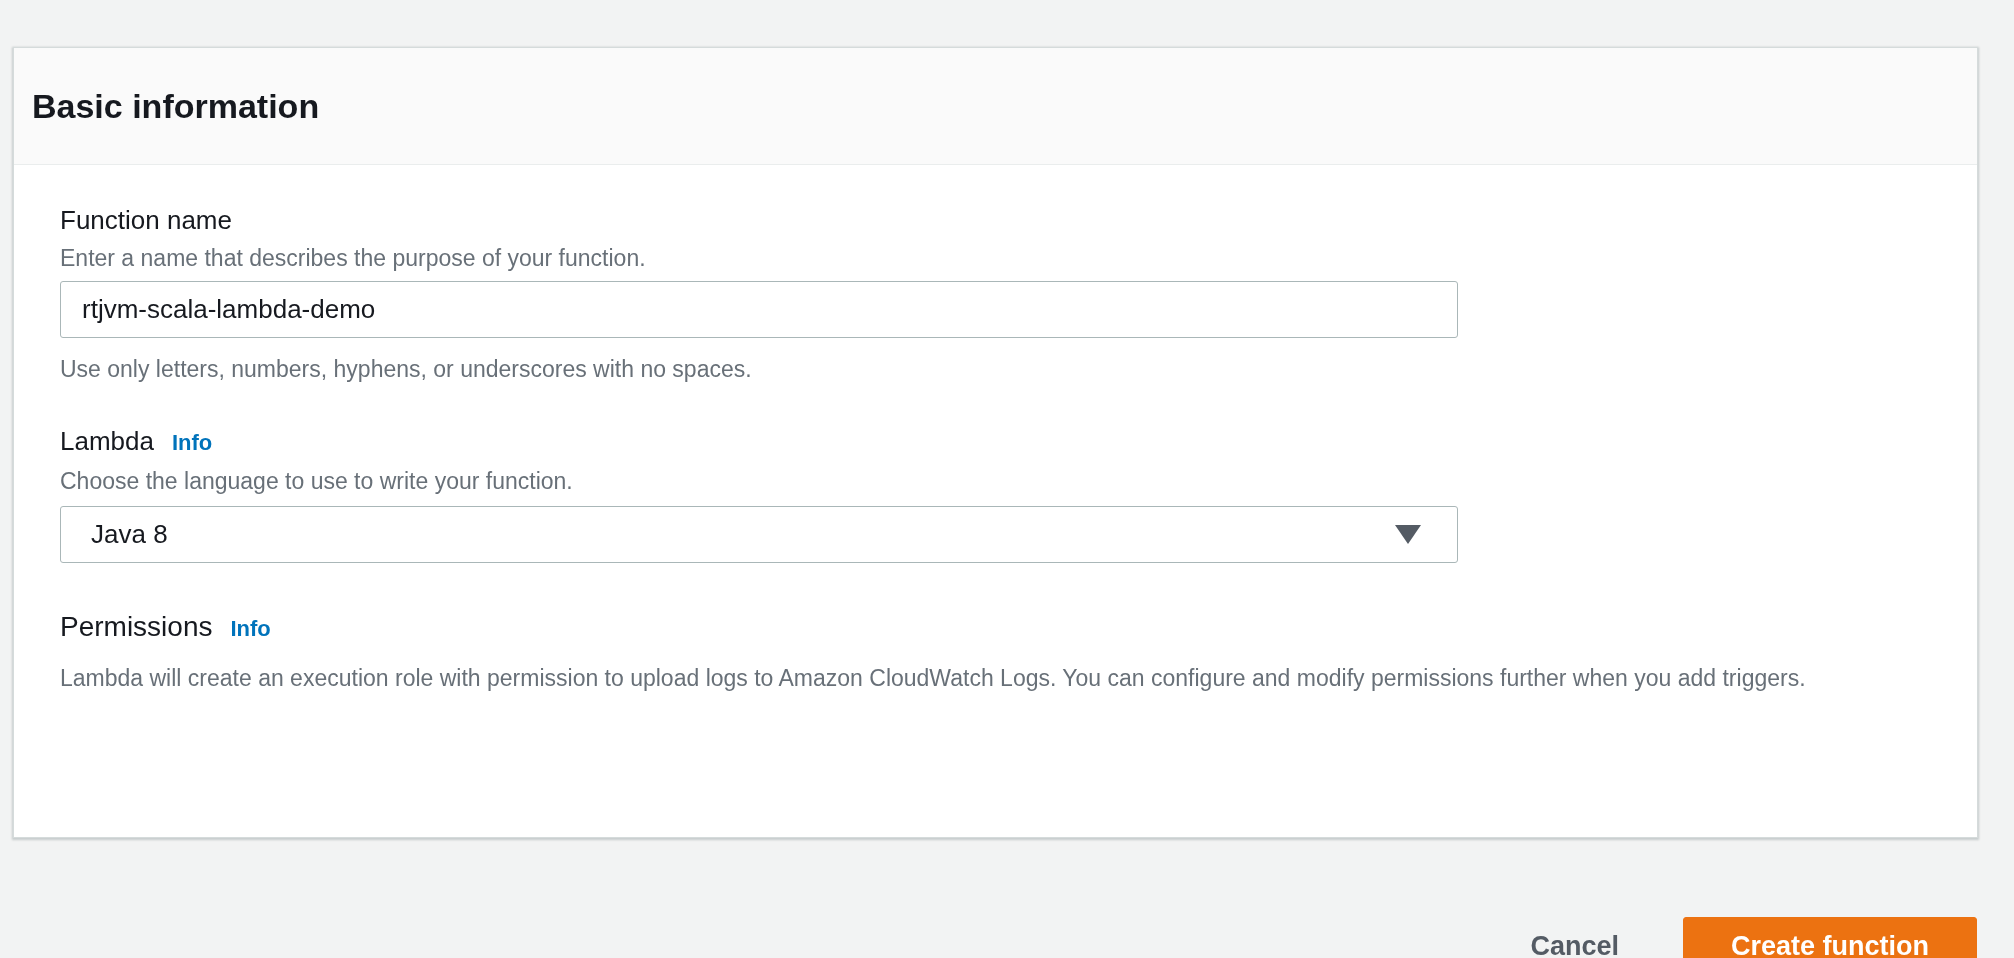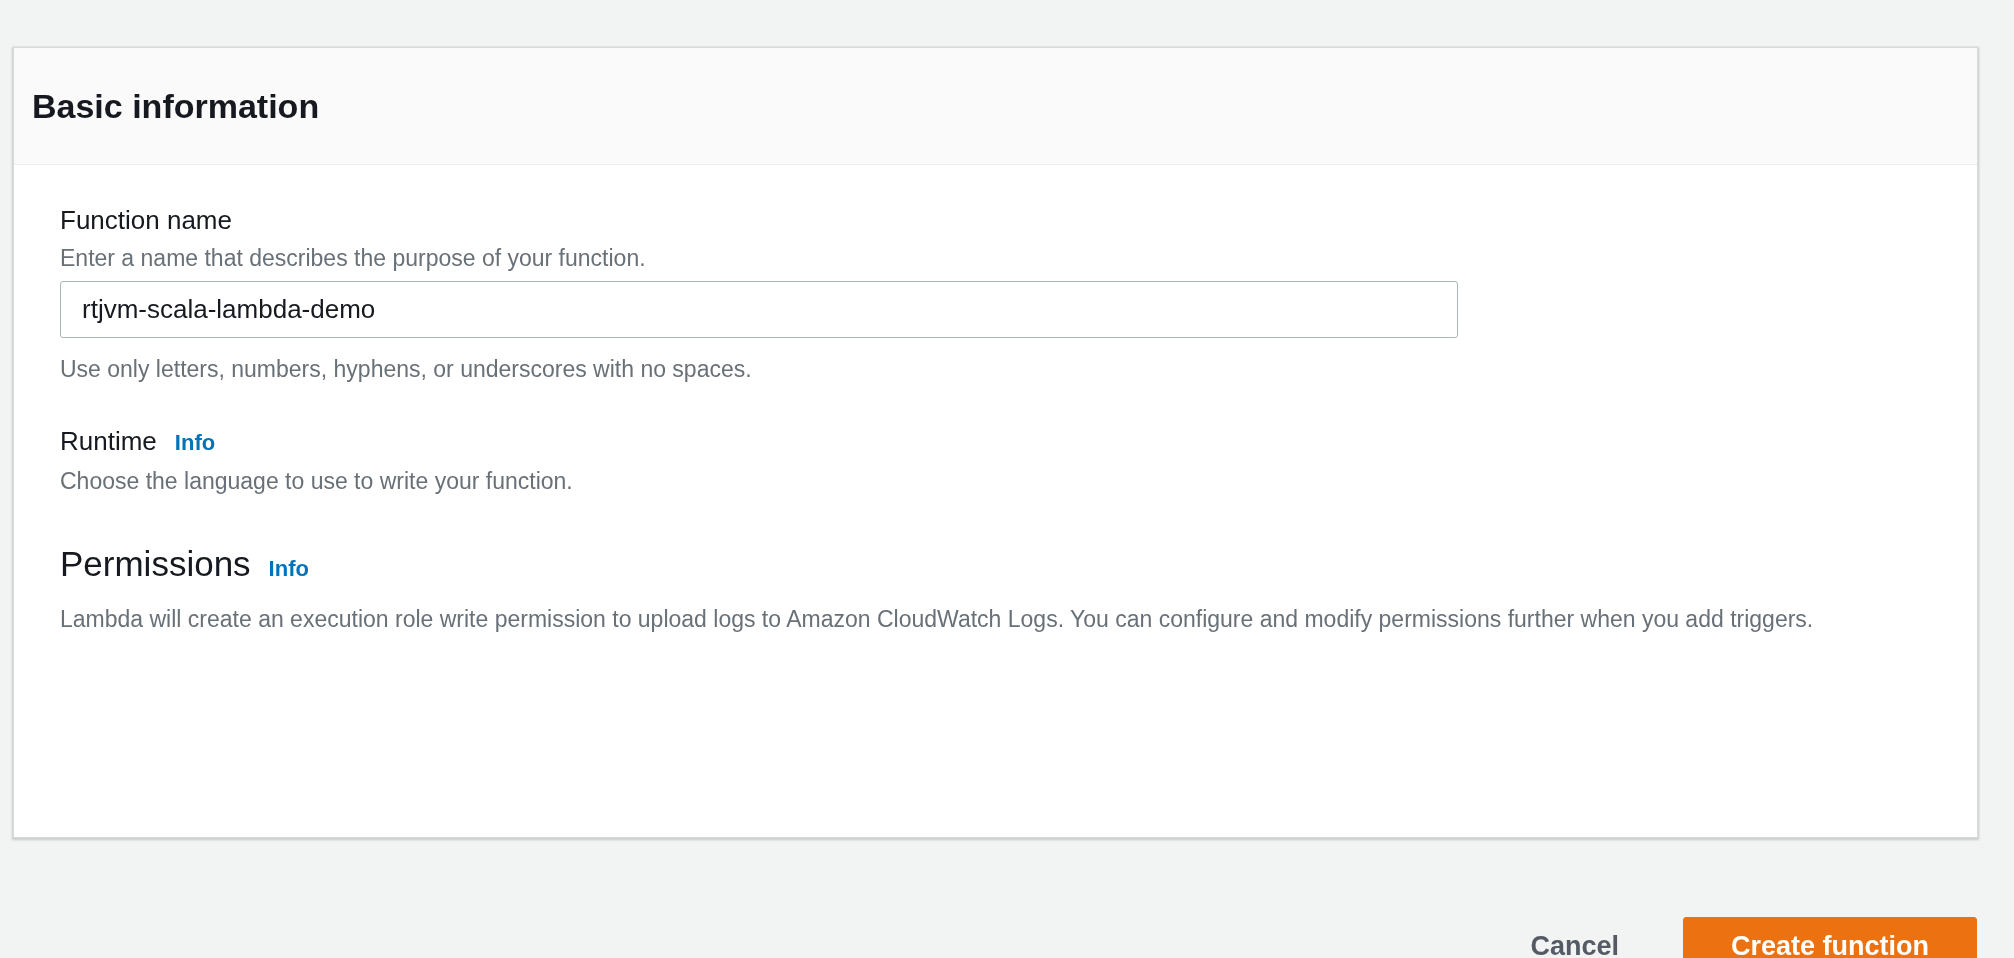--- a/index.html
+++ b/index.html
@@ -120,21 +120,21 @@
     border-top: 19px solid #545b64;
   }
 
   .permissions-title-row {
     margin-top: 48px;
     display: flex;
     align-items: baseline;
   }
 
   .permissions-title {
-    font-size: 35px;
+    font-size: 28px;
     font-weight: 400;
     color: #16191f;
   }
 
   .permissions-desc {
     margin-top: 20px;
     font-size: 23px;
     line-height: 30px;
     color: #687078;
   }
@@ -208,31 +208,35 @@
 
       <div class="field-label">
         <span>Function name</span>
       </div>
       <div class="field-desc">Enter a name that describes the purpose of your function.</div>
       <input class="text-input" type="text" value="rtjvm-scala-lambda-demo" style="">
       <div class="field-hint">Use only letters, numbers, hyphens, or underscores with no spaces.</div>
 
       <div class="runtime-block">
         <div class="field-label" style="margin-top:0;">
-          <span>Runtime</span>
+          <span>Lambda</span>
           <a class="info-link">Info</a>
         </div>
         <div class="field-desc">Choose the language to use to write your function.</div>
+        <div class="select-box">
+          <span class="select-value">Java 8</span>
+          <span class="caret-down-icon"></span>
+        </div>
       </div>
 
       <div class="permissions-title-row">
         <span class="permissions-title">Permissions</span>
         <a class="info-link">Info</a>
       </div>
-      <div class="permissions-desc">Lambda will create an execution role write permission to upload logs to Amazon CloudWatch Logs. You can configure and modify permissions further when you add triggers.</div>
+      <div class="permissions-desc">Lambda will create an execution role with permission to upload logs to Amazon CloudWatch Logs. You can configure and modify permissions further when you add triggers.</div>
 
 
     </div>
   </div>
 
   <div class="footer-actions">
     <button class="cancel-button">Cancel</button>
     <button class="create-button">Create function</button>
   </div>
 

